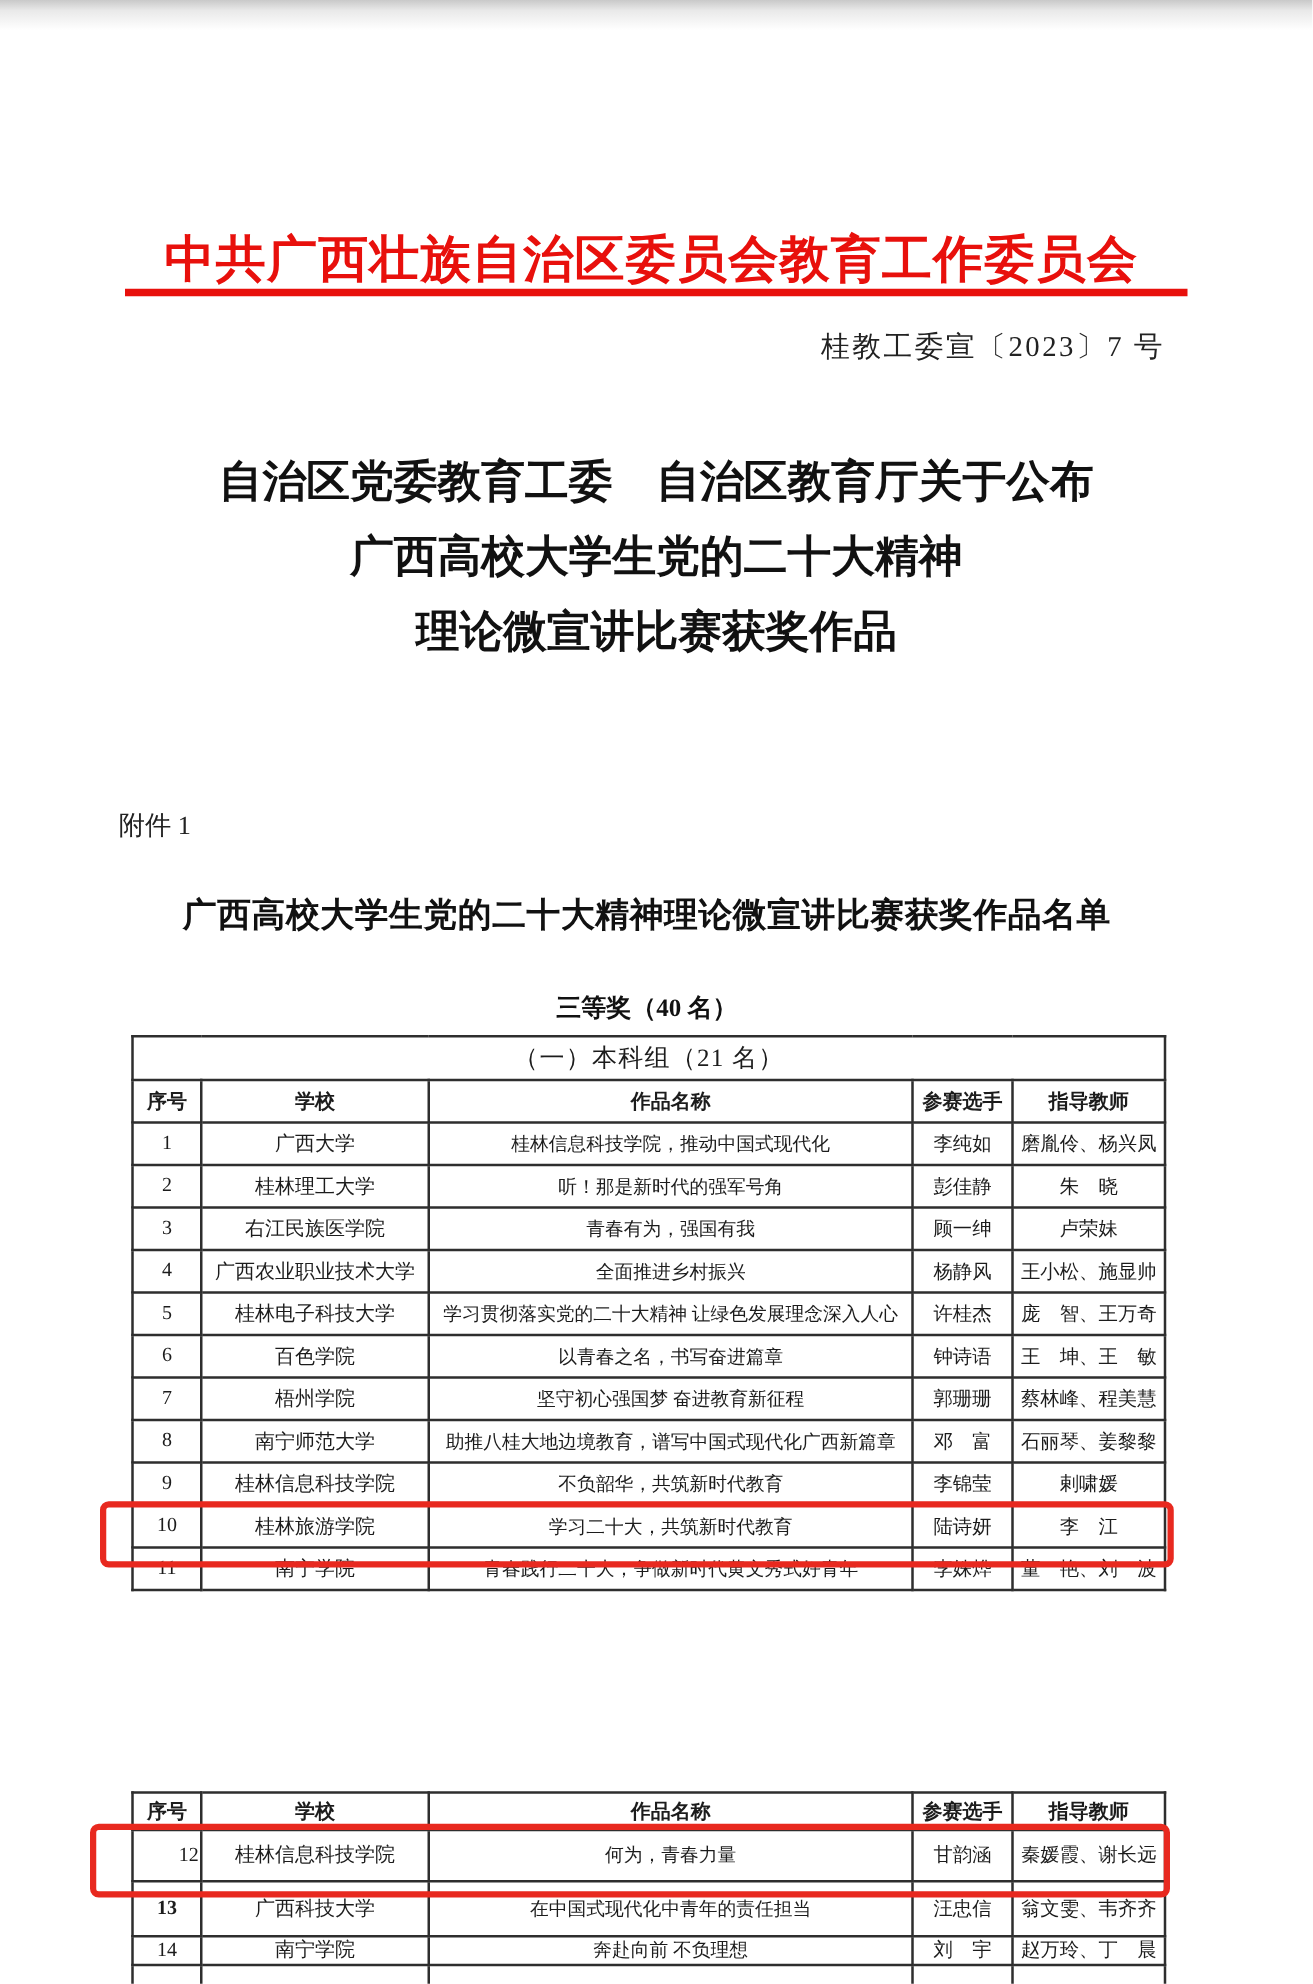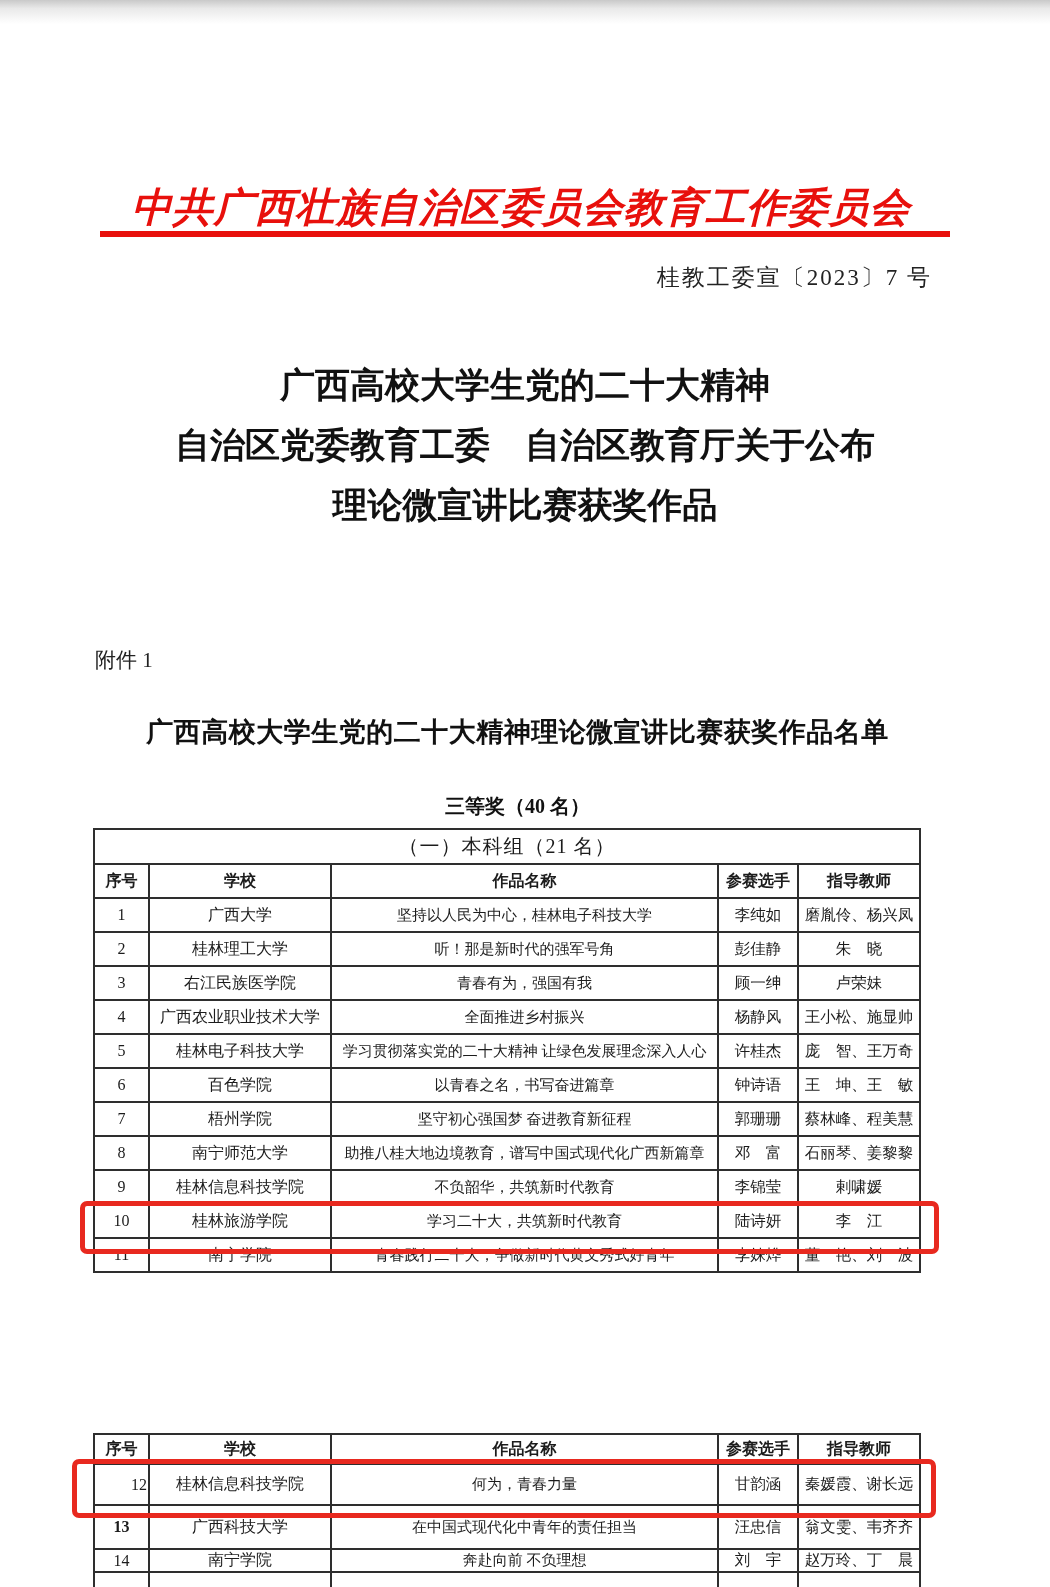--- a/index.html
+++ b/index.html
@@ -9,21 +9,21 @@
     background:#ffffff; overflow:hidden; margin:0 auto;
     color:#1c1c1c;
   }
   .top-shadow {
     position:absolute; left:0; top:0; width:1050px; height:24px;
     background:linear-gradient(#c9c9c9 0%, #e9e9e9 35%, #ffffff 100%);
   }
   .org-header {
     position:absolute; left:0; top:180px; width:1042px;
     text-align:center; font-size:40px; font-weight:bold;
-    letter-spacing:1px; color:var(--accent-red,#e8100c);font-style:italic;
+    letter-spacing:1px; color:var(--accent-red,#e8100c);
   }
   .red-rule {
     position:absolute; left:100px; top:231px; width:850px; height:6px;
     background:var(--accent-red,#e8100c);
   }
   .doc-number {
     position:absolute; top:262px; right:118px;
     font-size:23px; letter-spacing:2px; color:#222;
   }
   .title-block {
@@ -38,21 +38,21 @@
   .list-heading {
     position:absolute; left:0; top:714px; width:1035px;
     text-align:center; font-size:27px; font-weight:bold; color:#111;
     letter-spacing:0.5px;
   }
   .prize-heading {
     position:absolute; left:0; top:793px; width:1035px;
     text-align:center; font-size:20px; font-weight:bold; color:#111;
   }
   table.award {
-    position:absolute; left:93px; width:826px;
+    position:absolute; left:105px; width:826px;
     border-collapse:collapse; table-layout:fixed;
     font-size:16px; color:#1c1c1c;border-radius:19px;
   }
   table.award td, table.award th {
     border:2px solid var(--border-dark,#2e2e2e);
     text-align:center; vertical-align:middle;
     padding:0 2px; overflow:hidden; white-space:nowrap;
     font-weight:normal;
   }
   table.t1 { top:828px; }
@@ -78,22 +78,22 @@
 
   <div class="top-shadow"></div>
 
   <div class="org-header">中共广西壮族自治区委员会教育工作委员会</div>
 
   <div class="red-rule"></div>
 
   <div class="doc-number">桂教工委宣〔2023〕7 号</div>
 
   <div class="title-block">
+    <div>自治区党委教育工委　自治区教育厅关于公布</div>
     <div>广西高校大学生党的二十大精神</div>
-    <div>自治区党委教育工委　自治区教育厅关于公布</div>
     <div>理论微宣讲比赛获奖作品</div>
   </div>
 
   <div class="attachment">附件 1</div>
 
   <div class="list-heading">广西高校大学生党的二十大精神理论微宣讲比赛获奖作品名单</div>
 
   <div class="prize-heading">三等奖（40 名）</div>
 
   <table class="award t1" id="table1">
@@ -111,21 +111,21 @@
         <tr class="head-row">
           <td style="height: 34px;">序号</td>
           <td style="height: 34px;">学校</td>
           <td style="height: 34px;">作品名称</td>
           <td style="height: 34px;">参赛选手</td>
           <td style="height: 34px;">指导教师</td>
         </tr>
         <tr>
           <td class="c-no" style="height: 34px;">1</td>
           <td class="c-school">广西大学</td>
-          <td class="c-work">坚持以人民为中心，桂林电子科技大学</td>
+          <td class="c-work">桂林信息科技学院，推动中国式现代化</td>
           <td class="c-player">李纯如</td>
           <td class="c-teacher">磨胤伶、杨兴凤</td>
         </tr>
         <tr>
           <td class="c-no" style="height: 34px;">2</td>
           <td class="c-school">桂林理工大学</td>
           <td class="c-work">听！那是新时代的强军号角</td>
           <td class="c-player">彭佳静</td>
           <td class="c-teacher">朱　晓</td>
         </tr>

